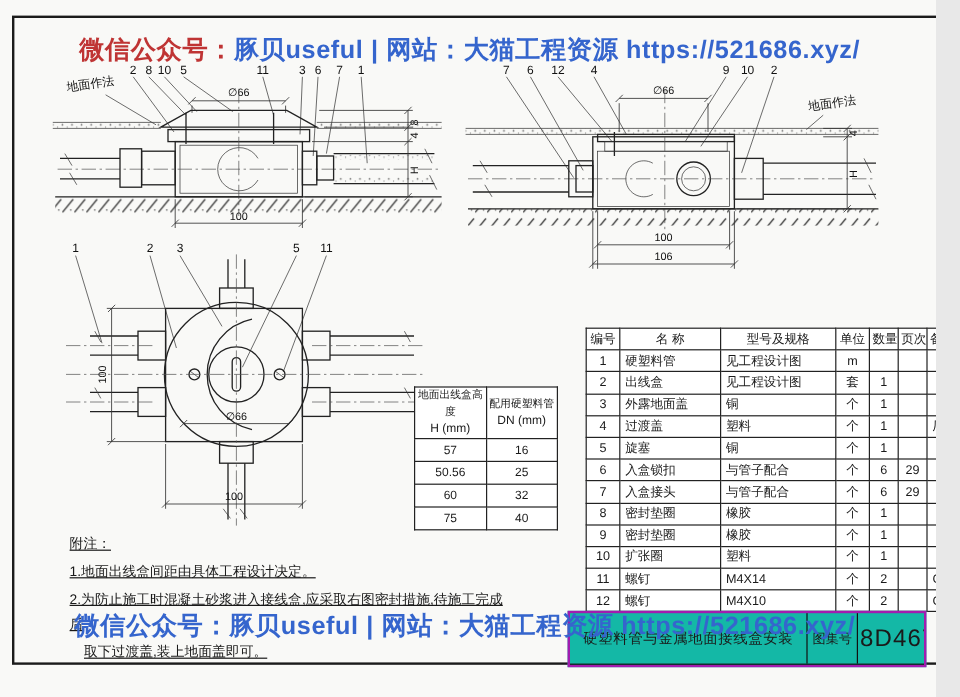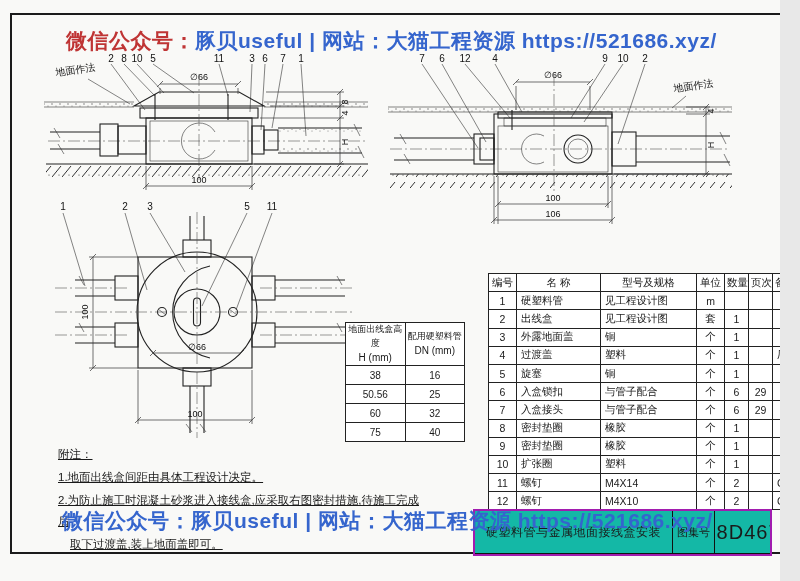--- a/index.html
+++ b/index.html
@@ -357,21 +357,21 @@
           <div>H (mm)</div>
         </th>
         <th>
           <div class="h1">配用硬塑料管</div>
           <div>DN (mm)</div>
         </th>
       </tr>
     </thead>
     <tbody>
         <tr>
-          <td>38</td>
+          <td>57</td>
           <td>16</td>
         </tr>
         <tr>
           <td>50.56</td>
           <td>25</td>
         </tr>
         <tr>
           <td>60</td>
           <td>32</td>
         </tr>

